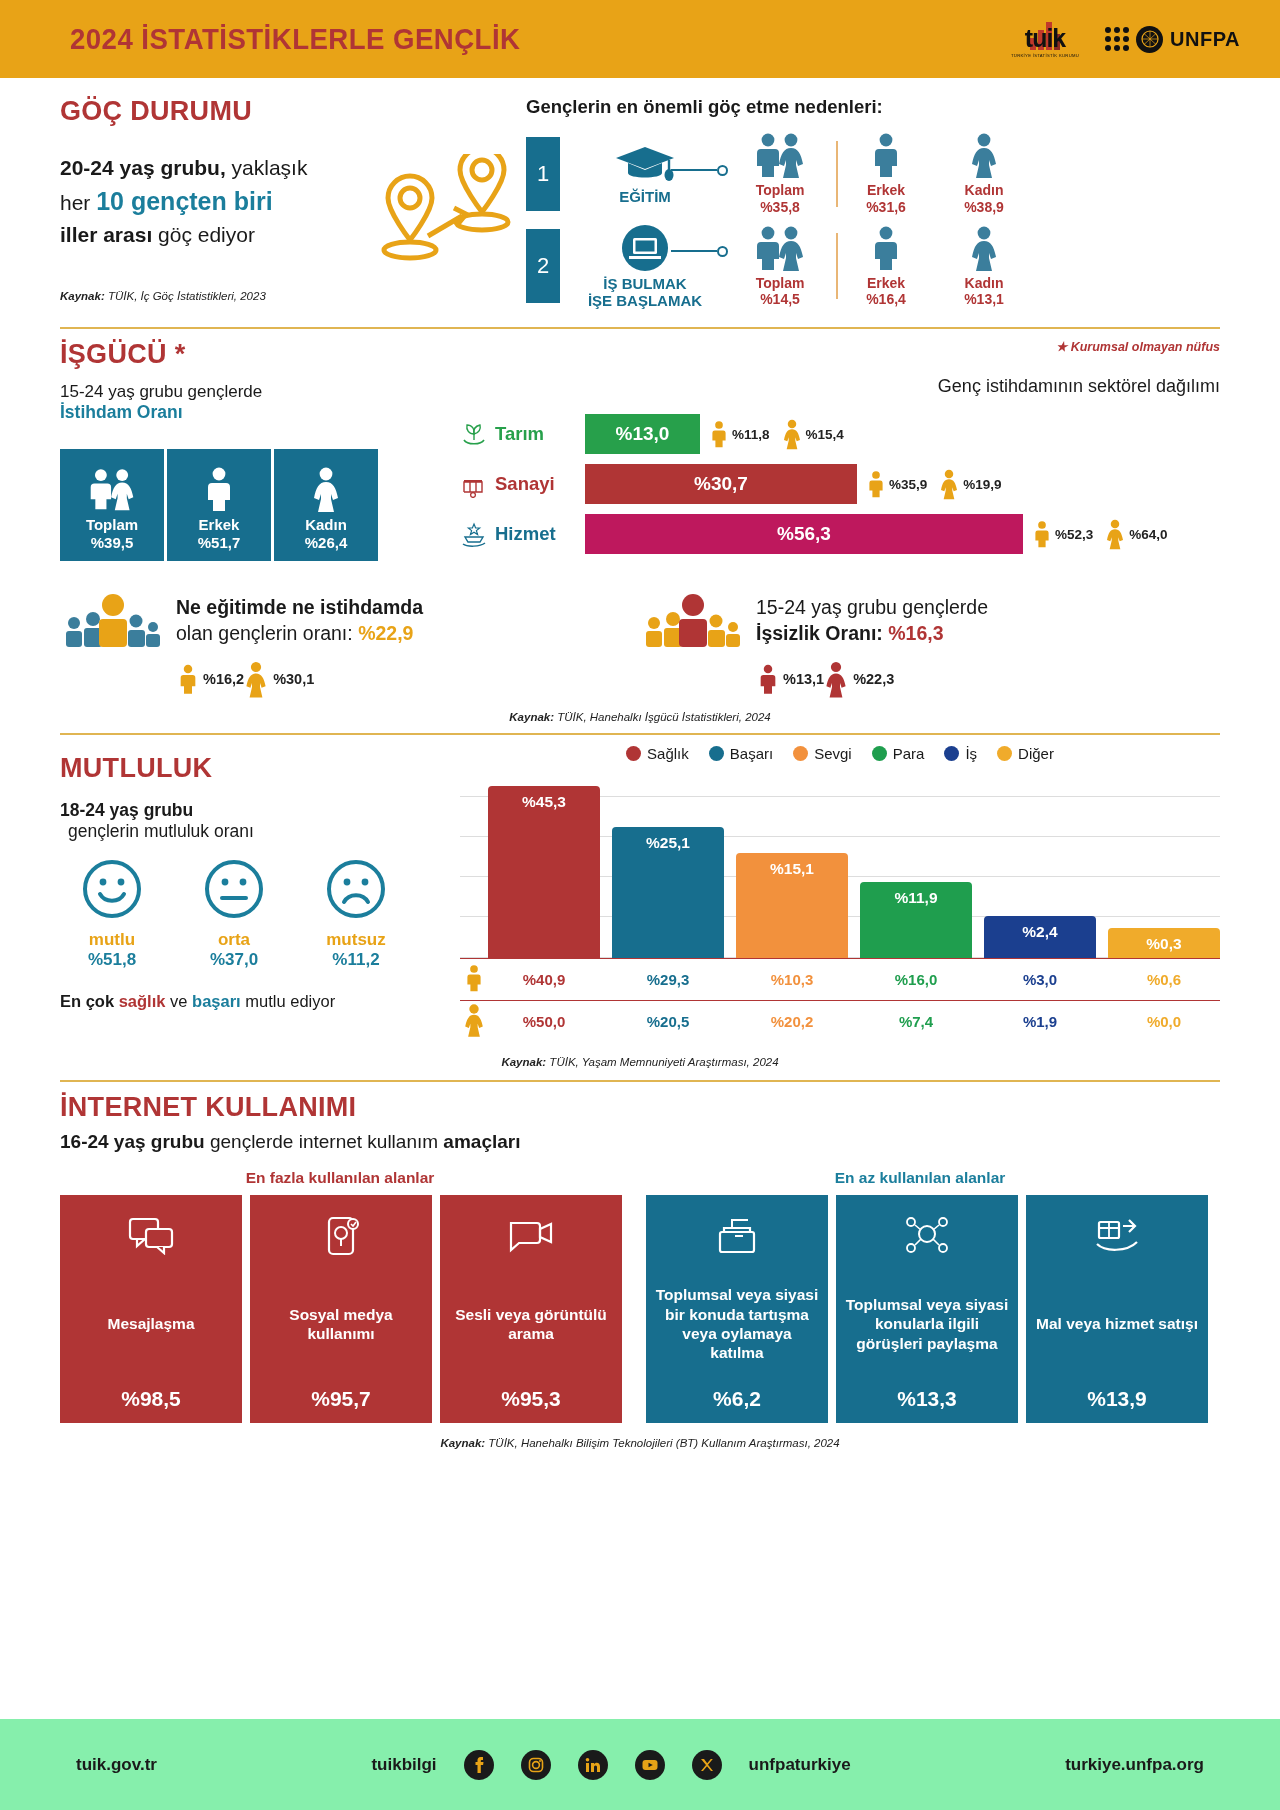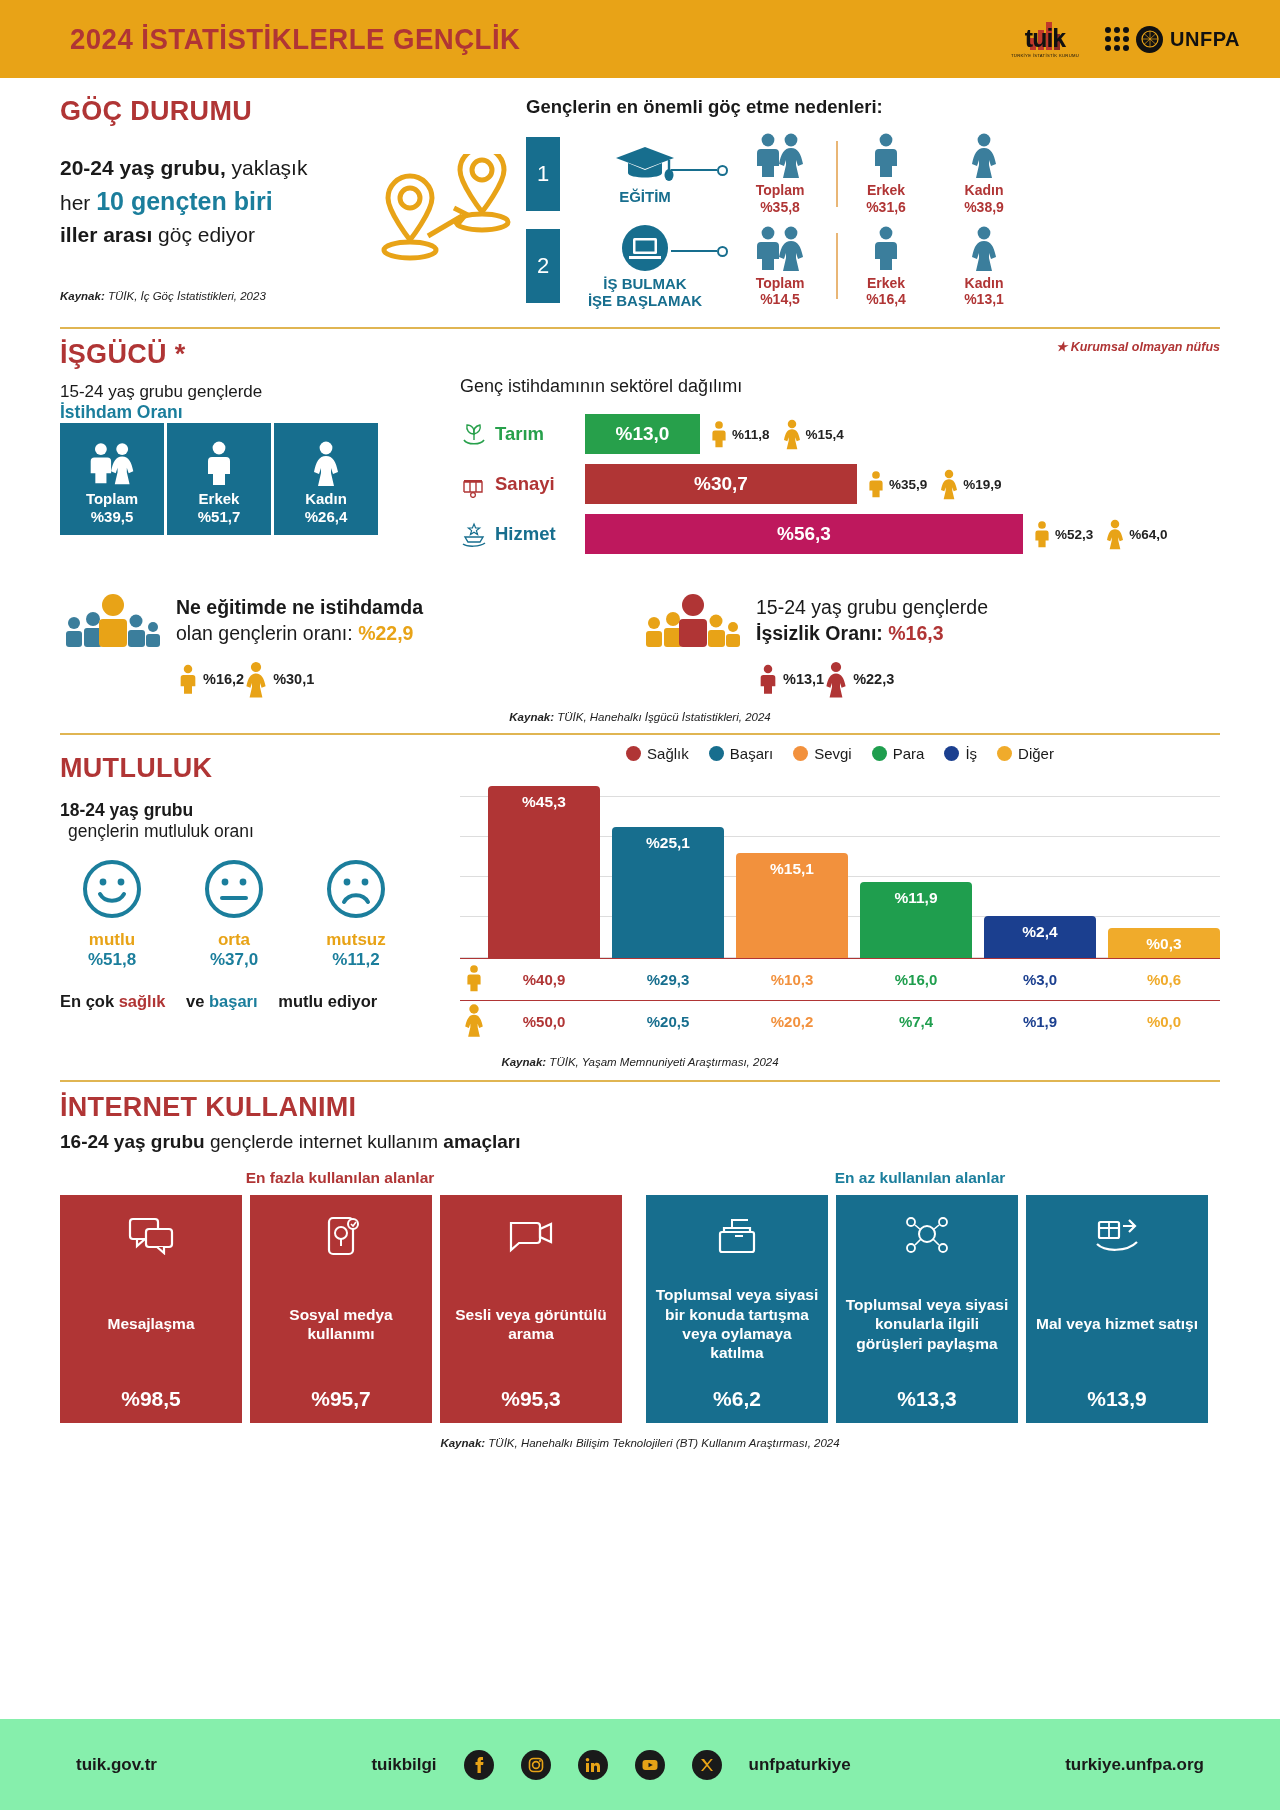--- a/index.html
+++ b/index.html
@@ -69,28 +69,28 @@
   .stat-cell.w-tot { width: 100px; }
   .stat-label { font-size: 14px; font-weight: bold; color: #b03535; line-height: 1.2; }
   .vline { width: 2px; height: 66px; background: #e9b676; margin: 0 6px; align-self: center; }
 
   
   .isg-top { display: flex; justify-content: space-between; align-items: flex-start; }
   .star-note { font-size: 12.5px; font-style: italic; color: #b03535; font-weight: bold; }
   .isg-body { display: flex; margin-top: 6px; }
   .isg-left { width: 400px; }
   .isg-sub1 { font-size: 17px; color: #1a1a1a; margin-top: 6px; }
-  .isg-sub2 { font-size: 17.5px; font-weight: bold; color: #1b7e9c; margin-bottom: 0; }
+  .isg-sub2 { font-size: 17.5px; font-weight: bold; color: #1b7e9c; margin-bottom: 26px; }
   .emp-boxes { display: flex; gap: 3px; }
   .emp-box { background: #176e8e; color: #fff; width: 104px; height: 112px;
              display: flex; flex-direction: column; align-items: center;
              justify-content: flex-end; padding-bottom: 9px; }
   .emp-box .lbl { font-size: 15px; font-weight: bold; line-height: 1.2; text-align: center; }
   .isg-right { flex: 1; }
-  .sector-title { font-size: 18px; color: #1a1a1a; text-align: left; margin-bottom: 14px; }
+  .sector-title { font-size: 18px; color: #1a1a1a; text-align: right; margin-bottom: 14px; }
   .sector-row { display: flex; align-items: center; height: 46px; margin-bottom: 4px; }
   .sector-name { width: 125px; display: flex; align-items: center; gap: 7px;
                  font-size: 18.5px; font-weight: bold; }
   .sbar { height: 40px; display: flex; align-items: center; justify-content: center;
           color: #fff; font-size: 19px; font-weight: bold; }
   .sgender { display: flex; align-items: center; gap: 4px; margin-left: 10px;
              font-size: 13.5px; font-weight: bold; color: #222; }
   .sgender .gp { margin-left: 8px; }
 
   
@@ -110,21 +110,21 @@
   .mut-left { width: 400px; padding-top: 8px; }
   .mut-sub1 { font-size: 17.5px; font-weight: bold; color: #1a1a1a; margin-top: 16px; }
   .mut-sub2 { font-size: 17.5px; color: #1a1a1a; margin-bottom: 10px; margin-left: 8px; }
   .faces { display: flex; gap: 18px; margin-top: 16px; }
   .face-item { width: 104px; text-align: center; }
   .face-lbl { font-size: 17px; font-weight: bold; color: #e8a317; margin-top: 6px; }
   .face-val { font-size: 17px; font-weight: bold; color: #1b7e9c; }
   .mut-note { font-size: 16.5px; font-weight: bold; color: #1a1a1a; margin-top: 22px; }
   .mut-note .r { color: #b03535; }
   .mut-note .t { color: #1b7e9c; }
-  .mut-note .n { font-weight: bold; margin-left: 16px; }
+  .mut-note .n { font-weight: normal; }
   .mut-right { flex: 1; }
   .legend { display: flex; justify-content: center; gap: 20px; margin-bottom: 6px; }
   .leg { display: flex; align-items: center; gap: 6px; font-size: 15px; color: #1a1a1a; }
   .leg .dot { width: 15px; height: 15px; border-radius: 50%; }
   .chart-area { position: relative; height: 190px; border-bottom: none; }
   .grid-line { position: absolute; left: 0; right: 0; height: 1px; background: #dddddd; }
   .bars { position: absolute; left: 0; right: 0; bottom: 0; height: 190px;
           display: flex; align-items: flex-end; gap: 12px; padding-left: 28px; }
   .bar-col { flex: 1; display: flex; flex-direction: column; justify-content: flex-end; }
   .bar { border-radius: 4px 4px 0 0; color: #fff; font-size: 15.5px; font-weight: bold;

